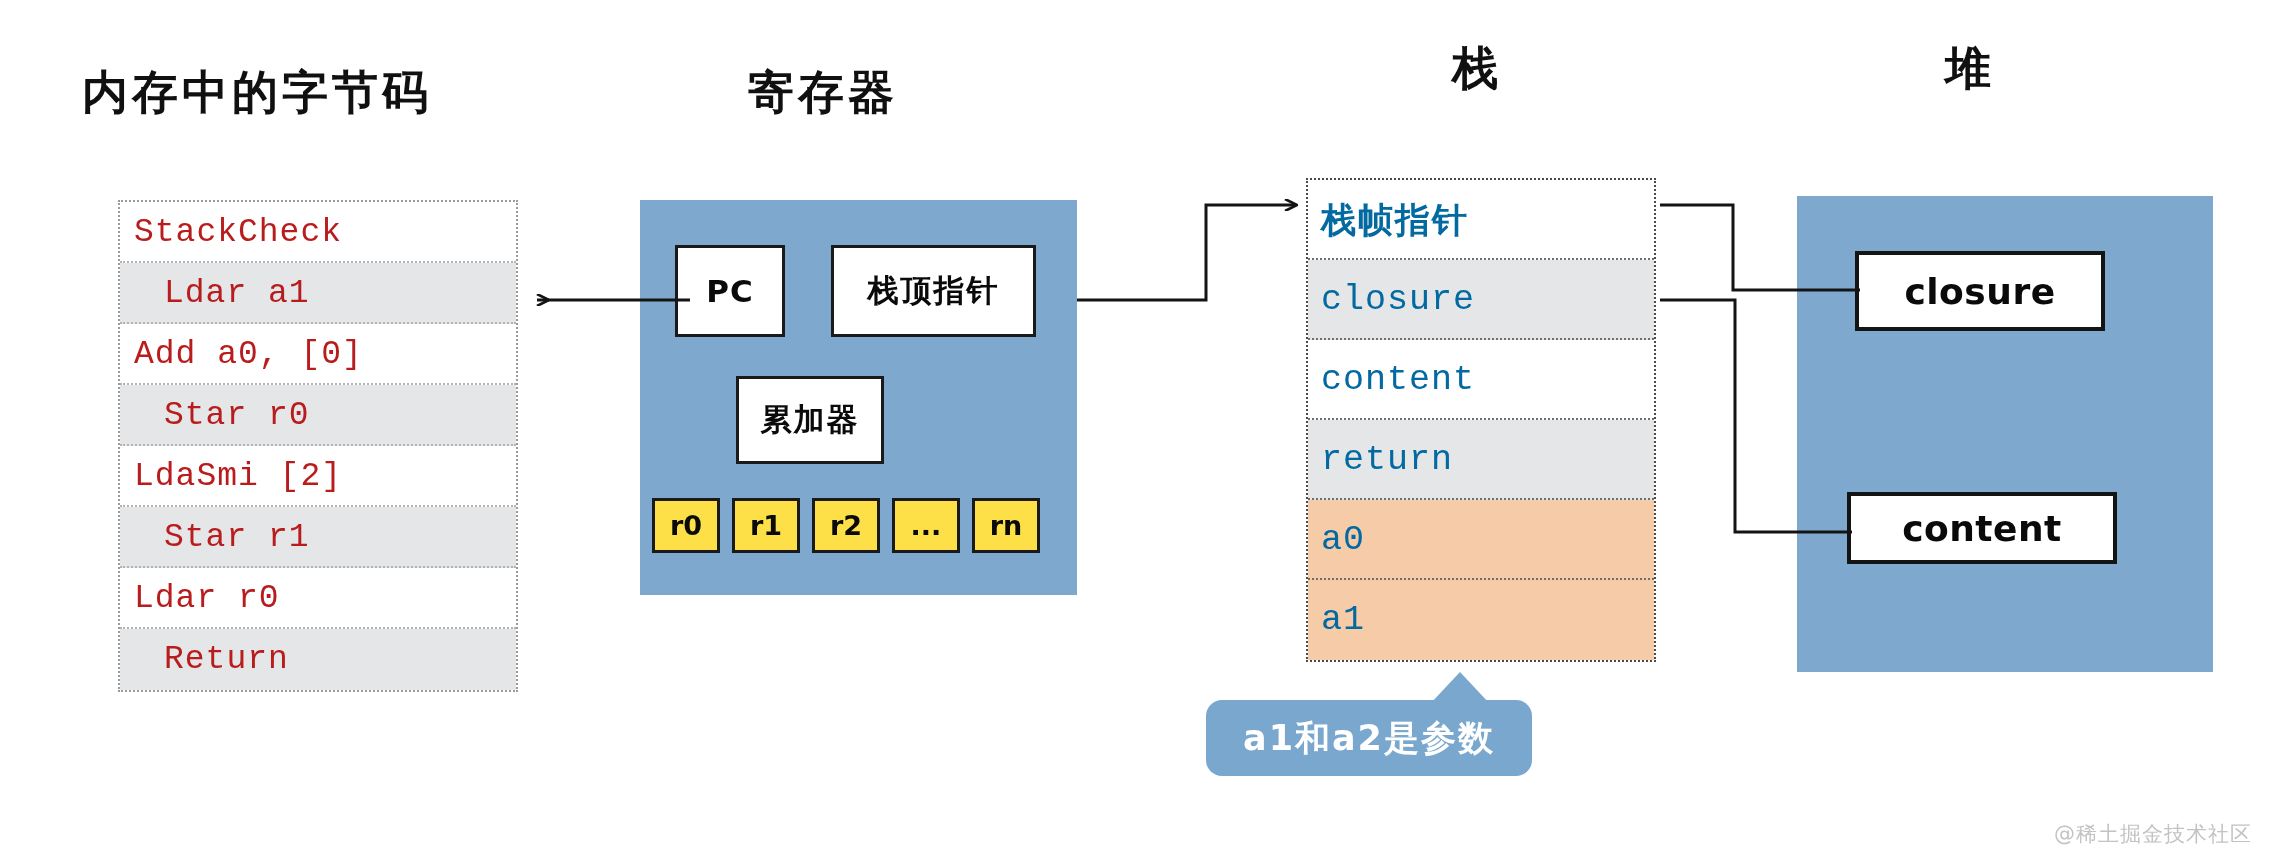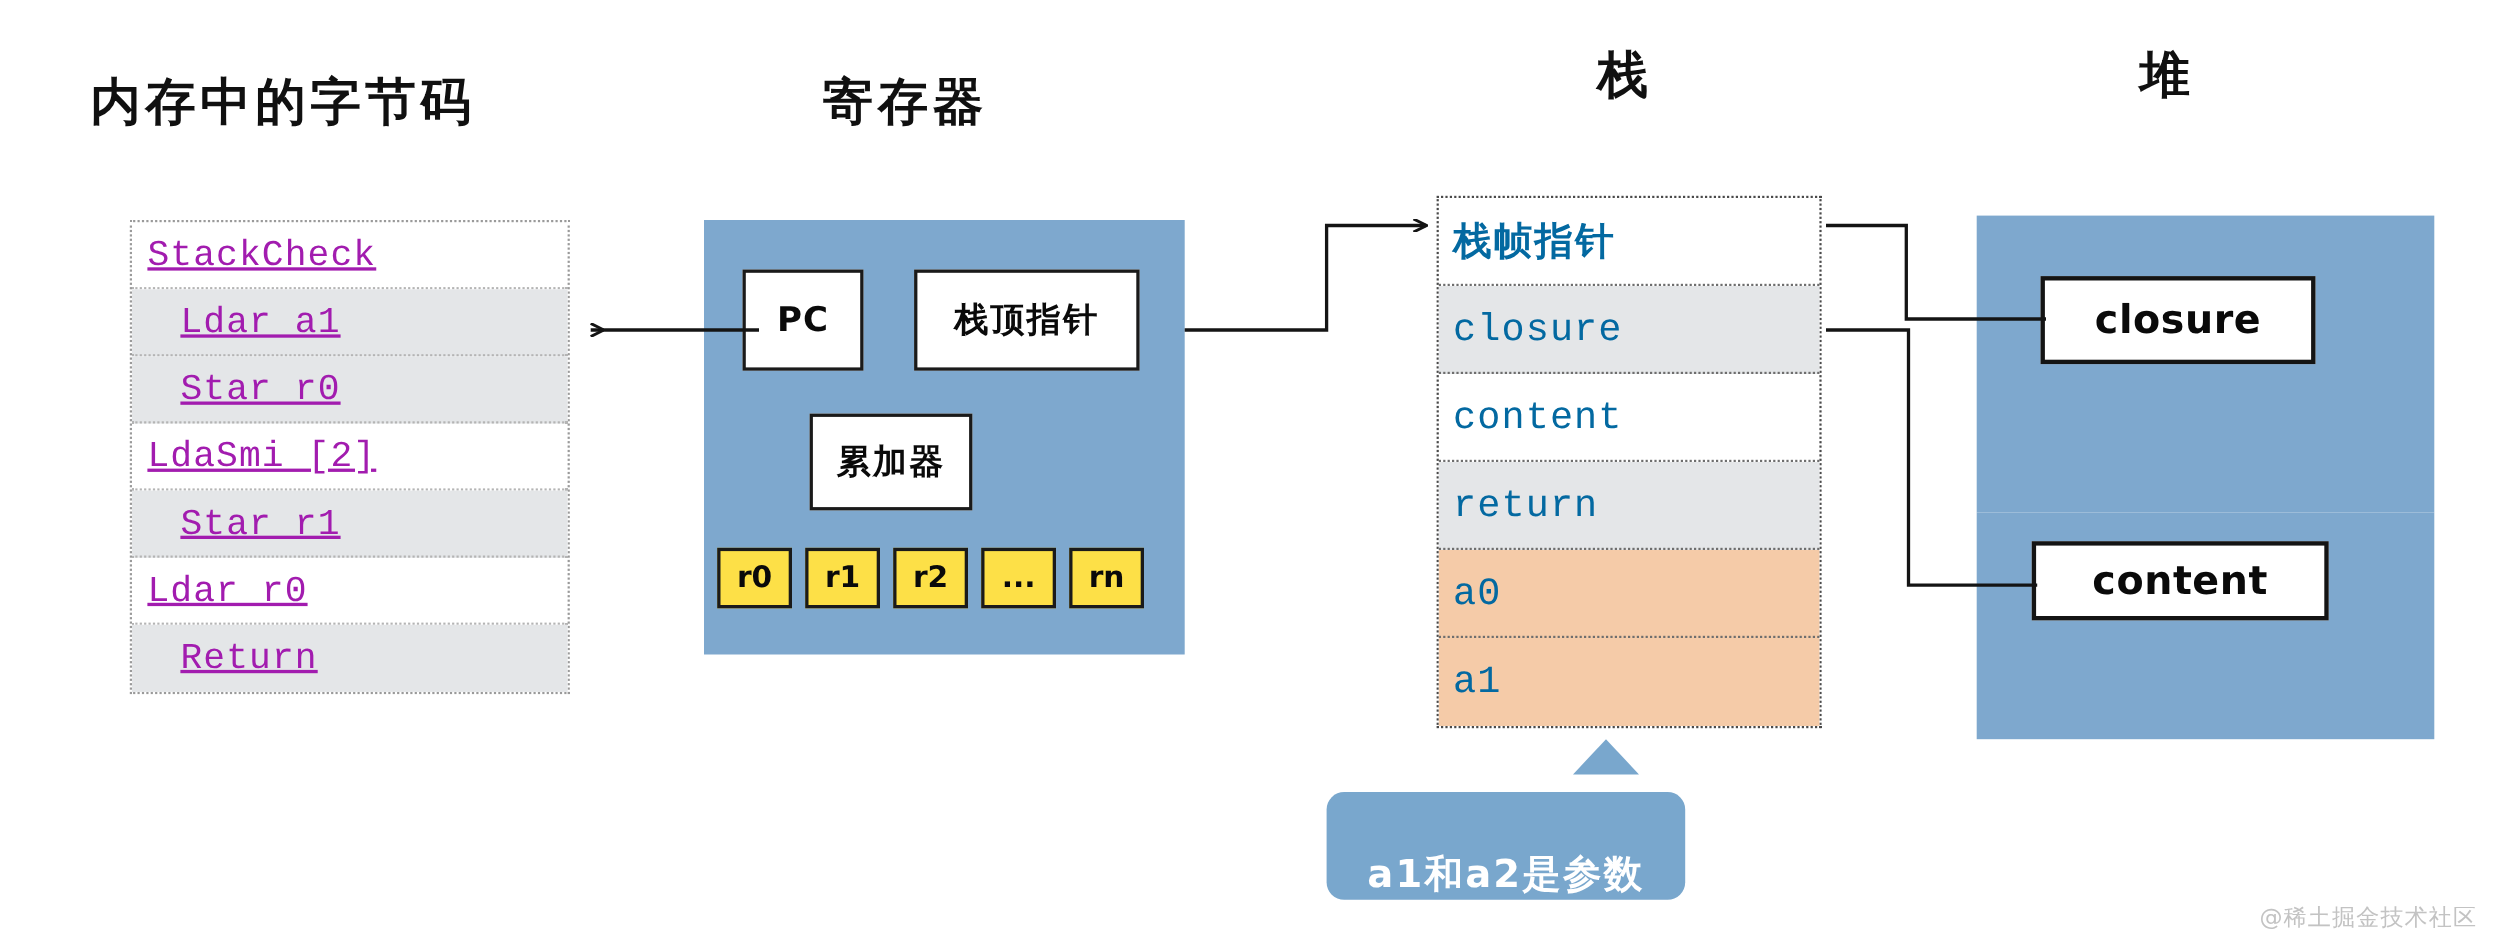--- a/index.html
+++ b/index.html
@@ -37,24 +37,23 @@
     background: #ffffff;
   }
   .bytecode-row {
     height: 61px;
     line-height: 61px;
     box-sizing: border-box;
     border-bottom: 2px dotted #b4b4b4;
     padding-left: 14px;
     font-family: "Liberation Mono", "DejaVu Sans Mono", monospace;
     font-size: 33px;
-    color: #a21caf;
+    color: #b91c1c;
     letter-spacing: 1px;
     white-space: pre;
-    text-decoration: underline;
   }
   .bytecode-row:last-child { border-bottom: none; }
   .bytecode-row.shaded { background: #e4e6e8; padding-left: 44px; }
 
   
   #register-panel {
     position: absolute;
     left: 640px;
     top: 200px;
     width: 437px;
@@ -179,27 +178,27 @@
     color: #0a0a0a;
     letter-spacing: 0.5px;
   }
   #heap-closure { left: 1855px; top: 251px; width: 250px; height: 80px; }
   #heap-content { left: 1847px; top: 492px; width: 270px; height: 72px; }
 
   
   #callout {
     position: absolute;
     left: 1206px;
-    top: 720px;
+    top: 700px;
     width: 326px;
-    height: 98px;
+    height: 76px;
     background: #79a7cd;
     border-radius: 16px;
     display: flex;
-    align-items: flex-end;
+    align-items: center;
     justify-content: center;
   }
   #callout-text {
     font-family: "DejaVu Sans", sans-serif;
     font-weight: 700;
     font-size: 35px;
     color: #ffffff;
     letter-spacing: 2px;
     white-space: nowrap;
   }
@@ -241,20 +240,21 @@
 <div id="canvas">
 
   <div class="section-title" id="title-bytecode" style="left:82px; top:62px; font-size:46px;">内存中的字节码</div>
   <div class="section-title" id="title-register" style="left:748px; top:62px; font-size:46px;">寄存器</div>
   <div class="section-title" id="title-stack" style="left:1452px; top:38px; font-size:46px;">栈</div>
   <div class="section-title" id="title-heap" style="left:1945px; top:38px; font-size:46px;">堆</div>
 
   <div id="bytecode-box">
     <div class="bytecode-row">StackCheck</div>
     <div class="bytecode-row shaded">Ldar a1</div>
+    <div class="bytecode-row">Add a0, [0]</div>
     <div class="bytecode-row shaded">Star r0</div>
     <div class="bytecode-row">LdaSmi [2]</div>
     <div class="bytecode-row shaded">Star r1</div>
     <div class="bytecode-row">Ldar r0</div>
     <div class="bytecode-row shaded">Return</div>
   </div>
 
   <div id="register-panel">
     <div class="wbox" id="sp-box">栈顶指针</div>
     <div class="wbox" id="pc-box">PC</div>

